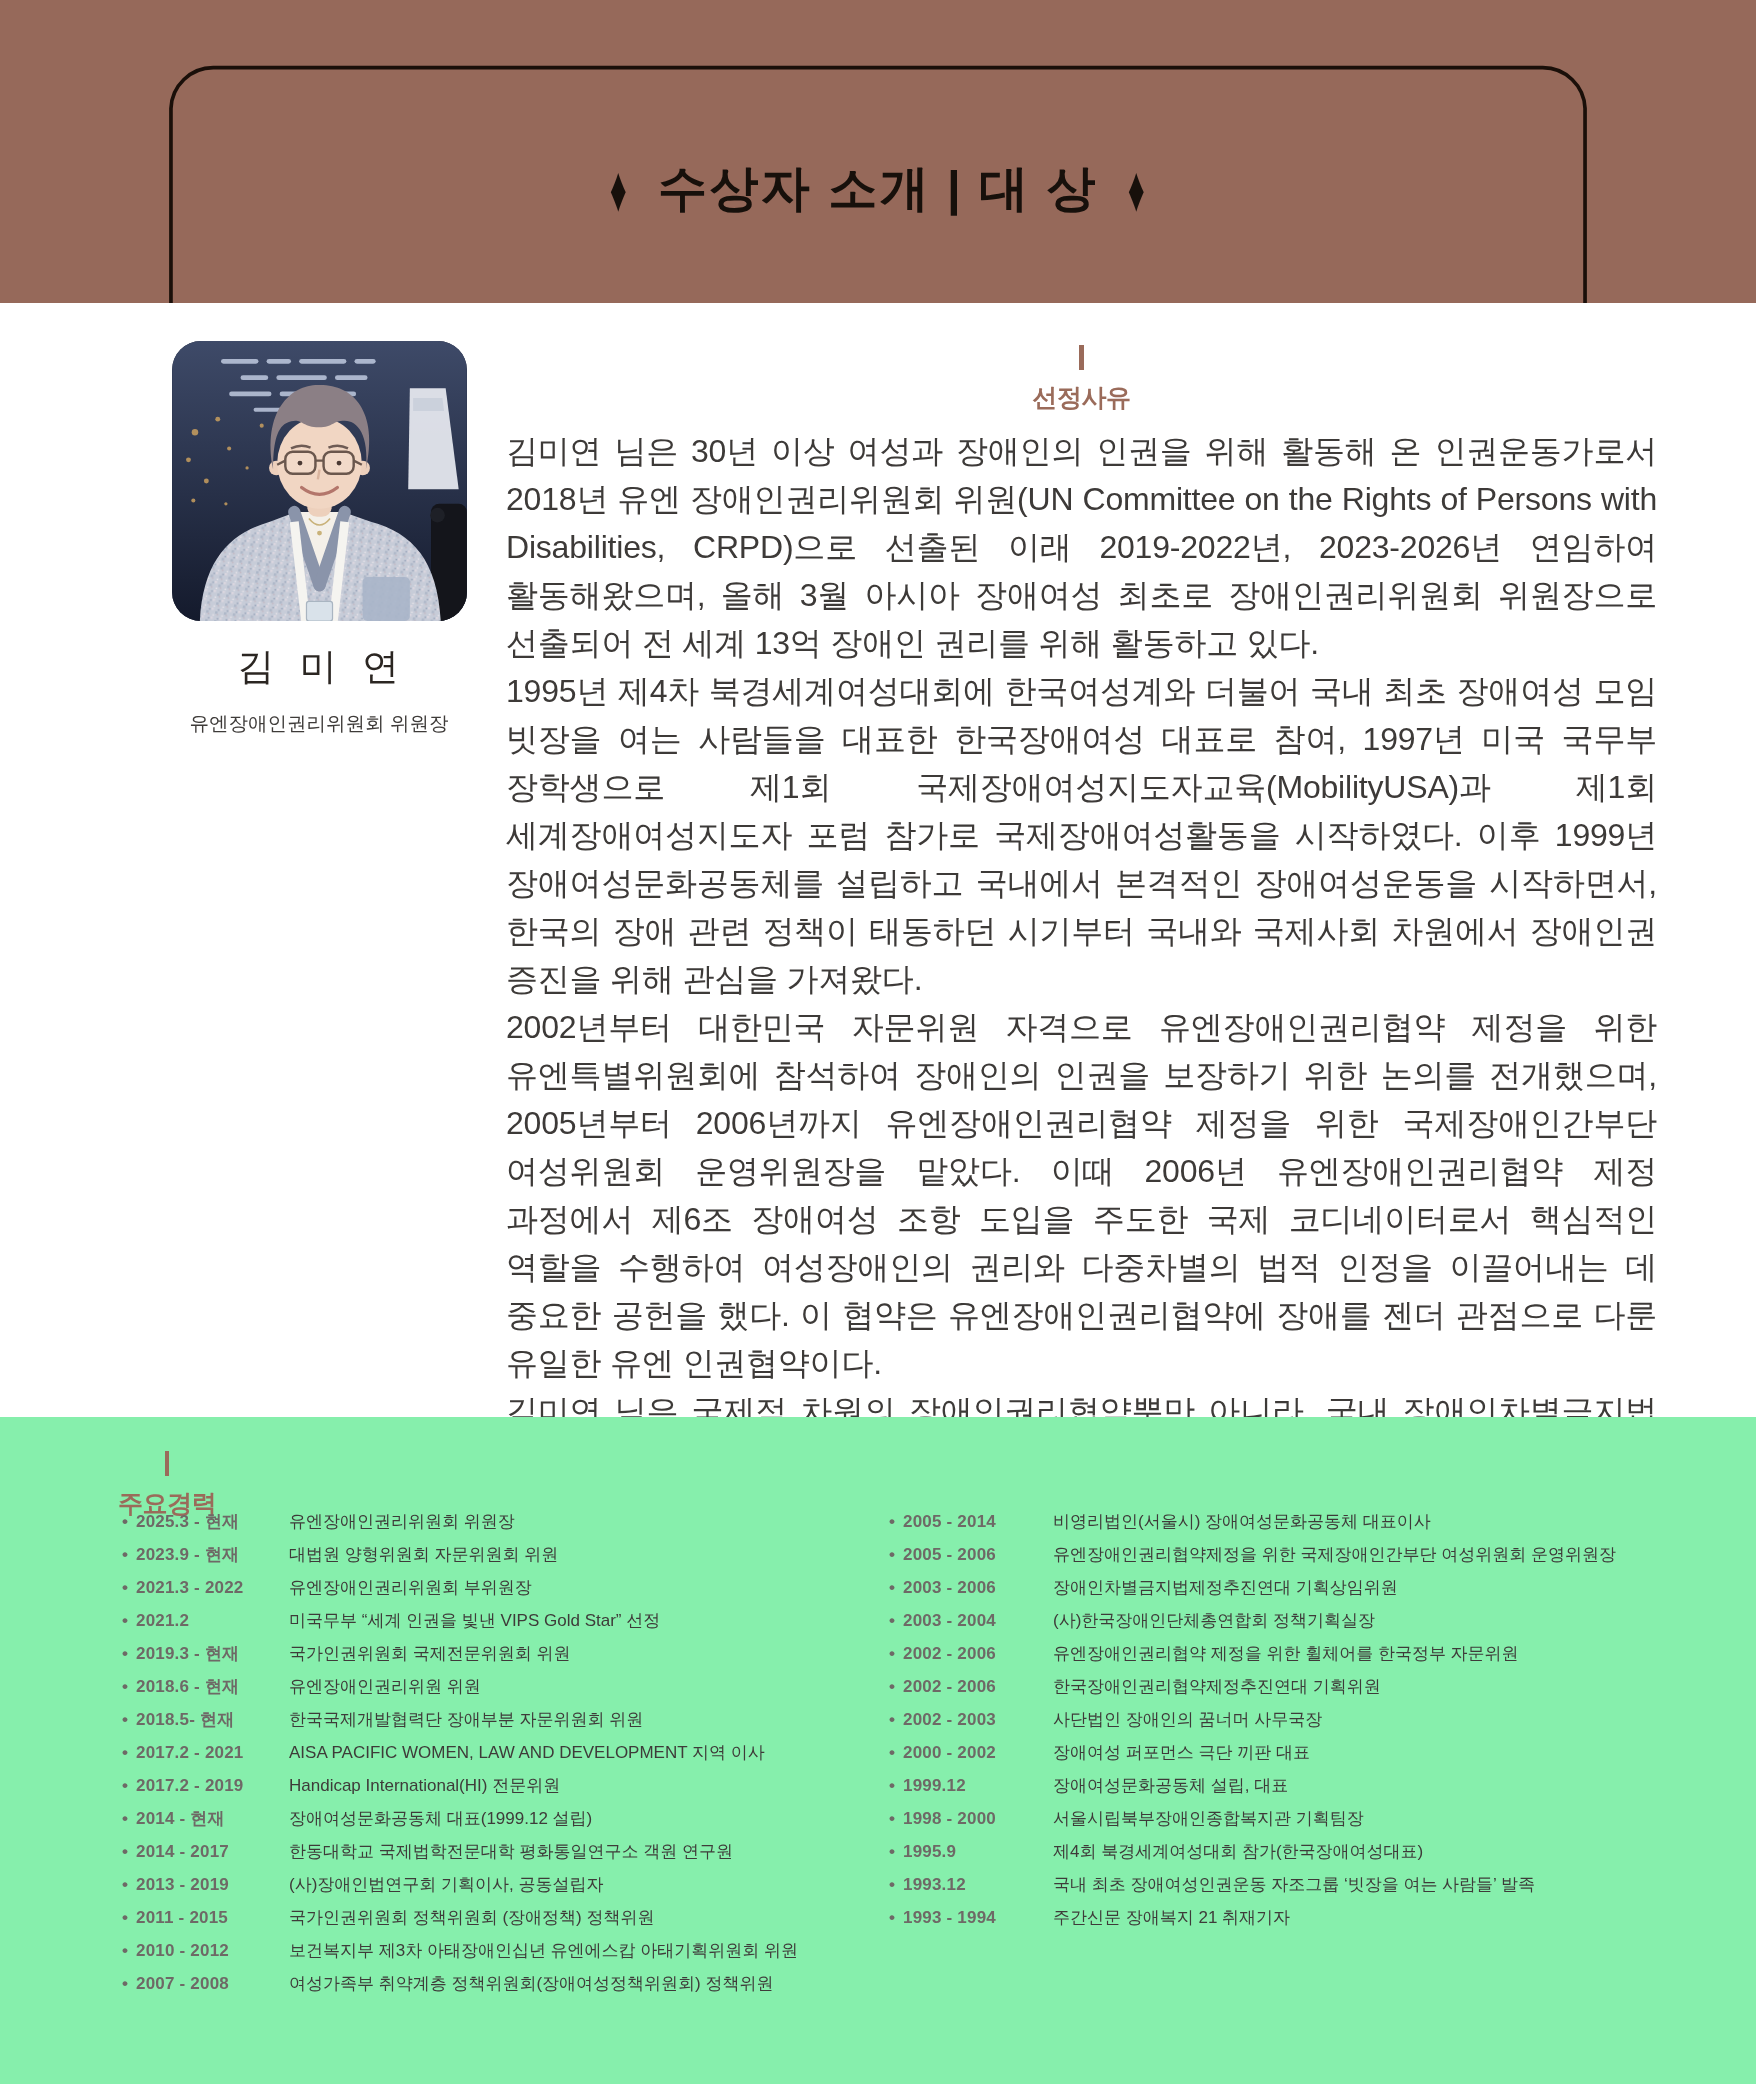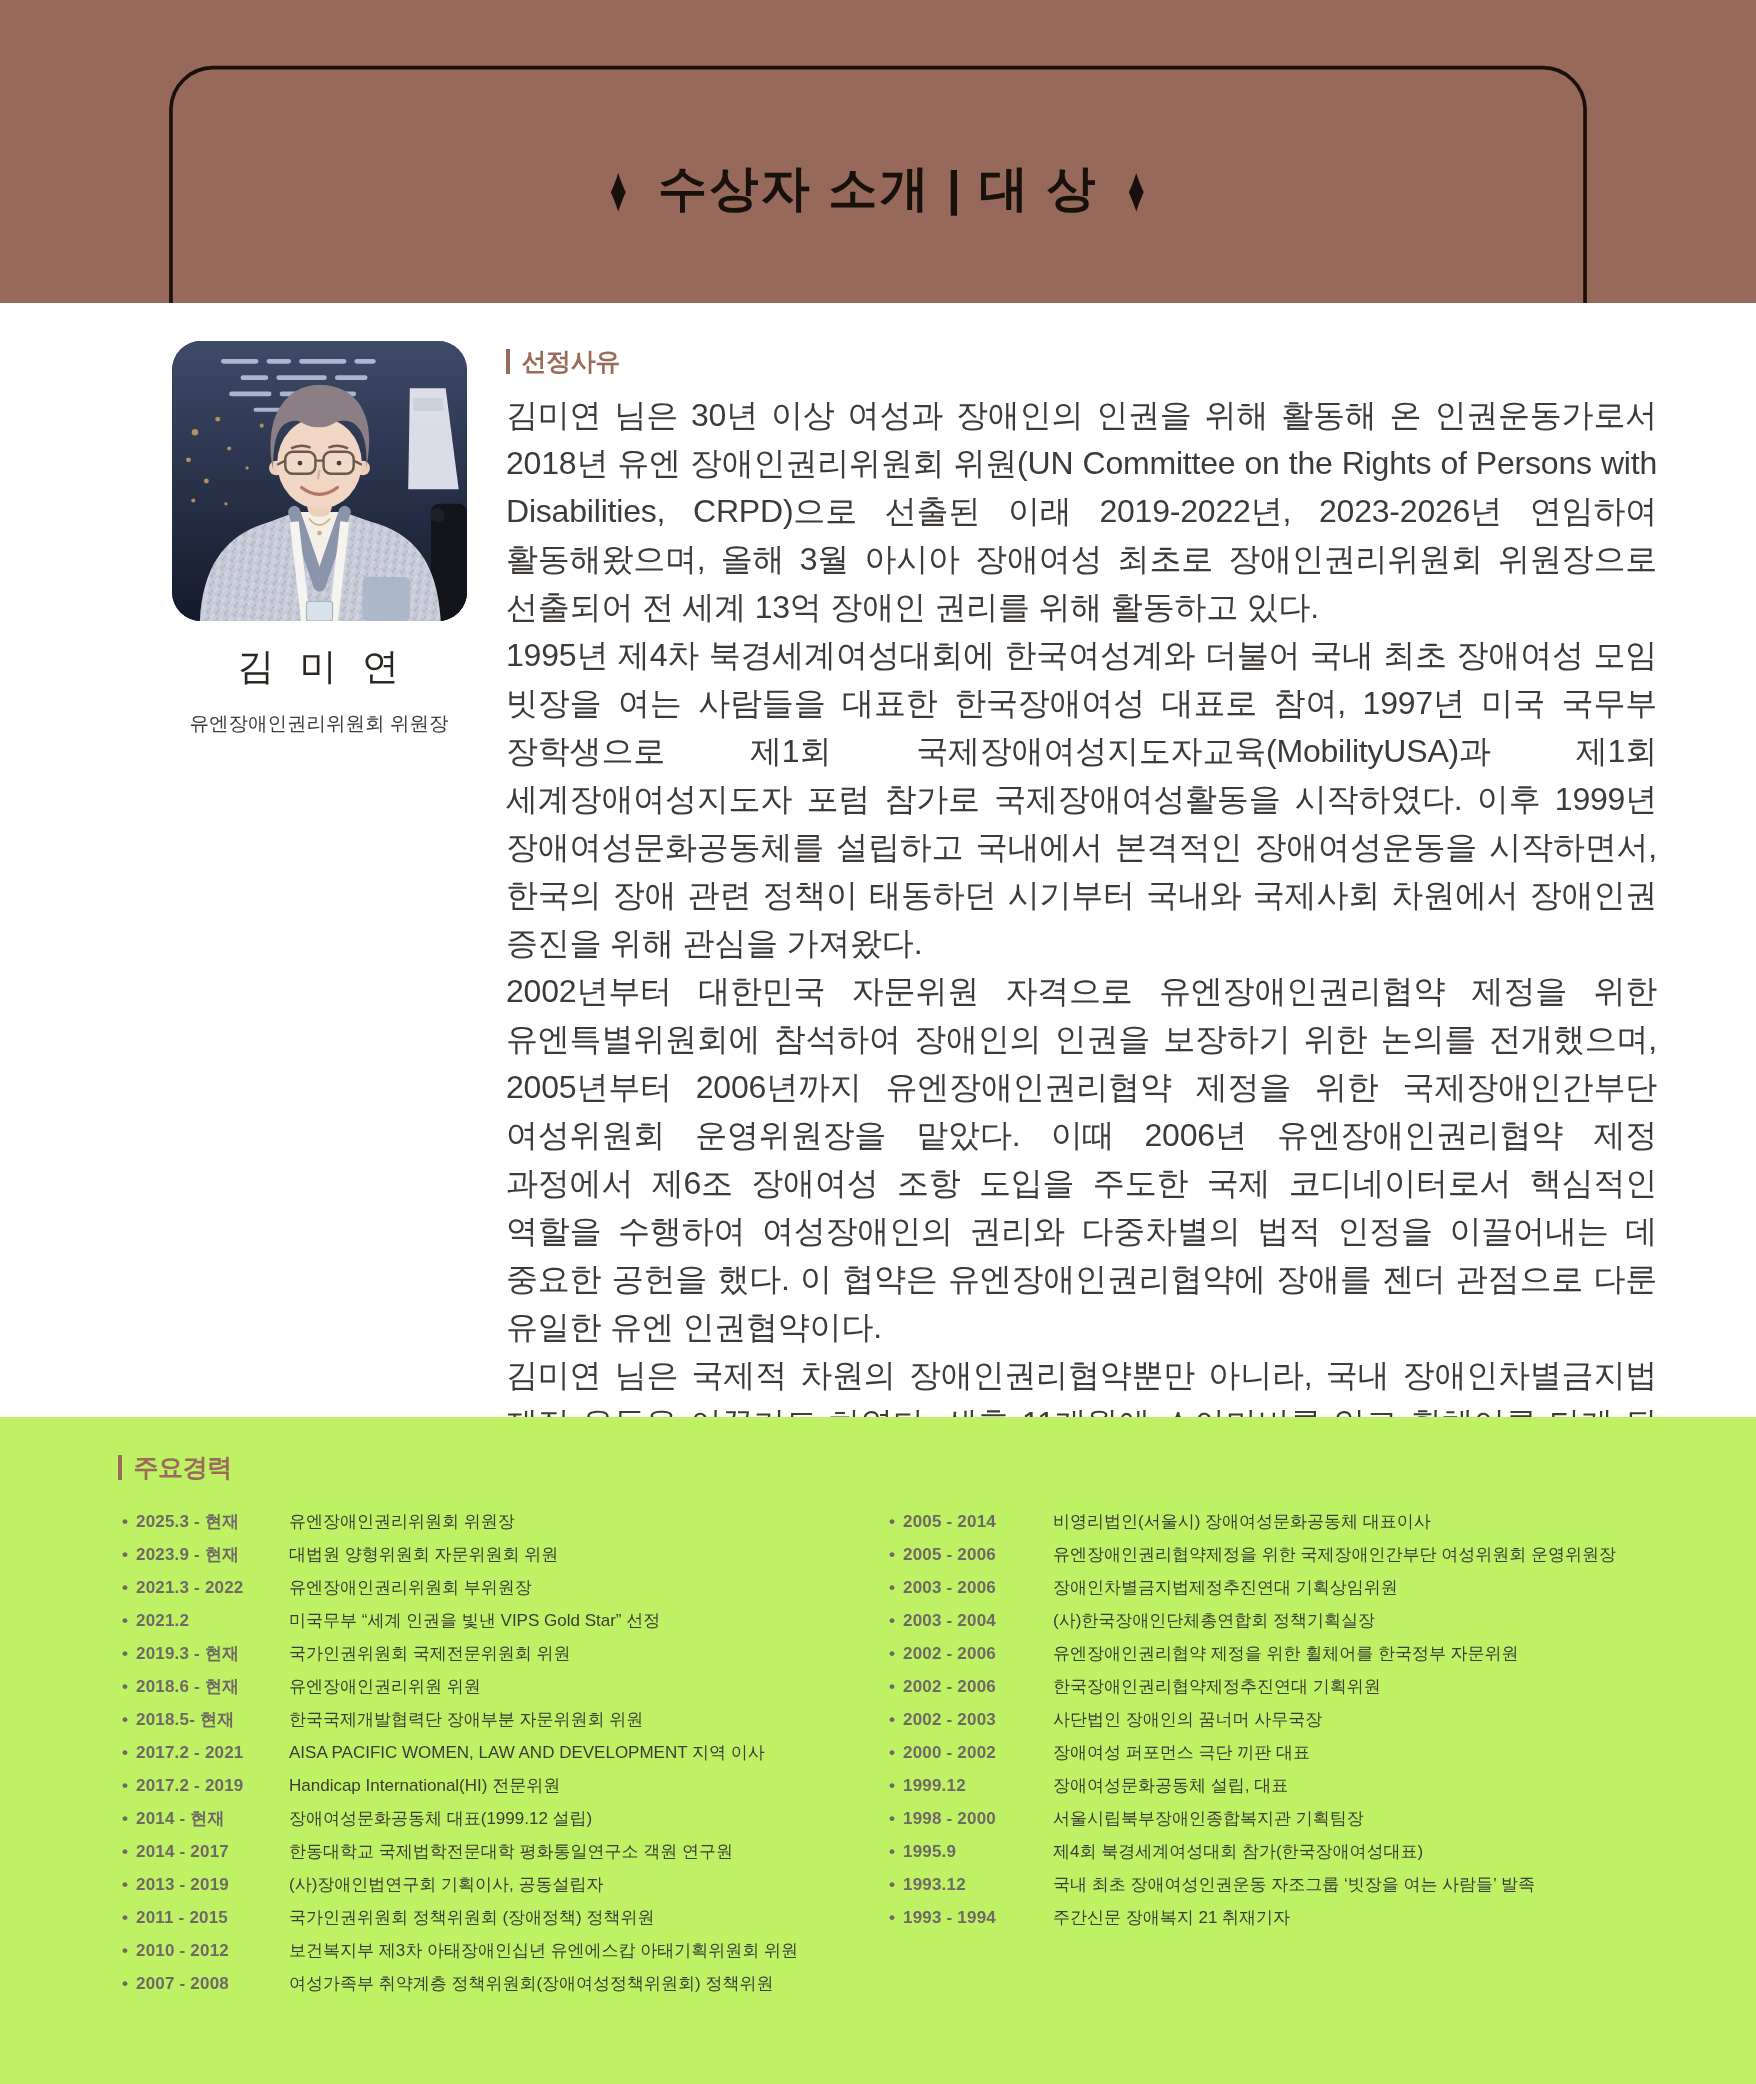--- a/index.html
+++ b/index.html
@@ -27,31 +27,31 @@
     position:absolute;left:147px;top:345px;width:344px;text-align:center;
     font-family:Liberation Mono, monospace;
     font-size:37px;line-height:42px;color:#2B2622;letter-spacing:1.6px;
   }
   .role{
     position:absolute;left:123px;top:407px;width:392px;text-align:center;
     font-size:19.5px;line-height:26px;color:#3E3B39;
   }
   .sec-head{
     display:flex;align-items:center;gap:11.4px;margin:0;
-    font-size:25px;font-weight:700;color:#9A6B5A;letter-spacing:-0.4px;
+    font-size:25px;font-weight:700;color:#9A6B5A;letter-spacing:-0.4px;flex-direction:column;
   }
   .sec-bar{width:4.1px;height:25px;background:#9A6B5A;flex:0 0 auto;}
   .reason{position:absolute;left:506px;top:42px;width:1151px;}
   .reason .paras{margin-top:13px;}
   .reason p{
     margin:0;font-size:32px;line-height:48px;color:#3D3A38;
     text-align:justify;letter-spacing:-0.2px;word-break:keep-all;
   }
   
-  .career-sec{position:absolute;left:0;top:1417px;width:1756px;height:668px;background:#bef264;}
+  .career-sec{position:absolute;left:0;top:1417px;width:1756px;height:668px;background:#86efac;}
   .career-sec .sec-head{position:absolute;left:118px;top:34px;}
   .ccol{position:absolute;top:88px;margin:0;padding:0;list-style:none;}
   .ccol.left{left:122px;width:737px;}
   .ccol.right{left:889px;width:733px;}
   .crow{display:flex;align-items:flex-start;font-size:17px;line-height:33px;}
   .blt{flex:0 0 14px;color:#6E6966;font-weight:700;}
   .period{flex:0 0 153px;font-weight:700;color:#6E6966;letter-spacing:0.2px;}
   .ccol.right .period{flex-basis:150px;}
   .cdesc{flex:1;color:#3E3B39;word-break:keep-all;}
 </style>

